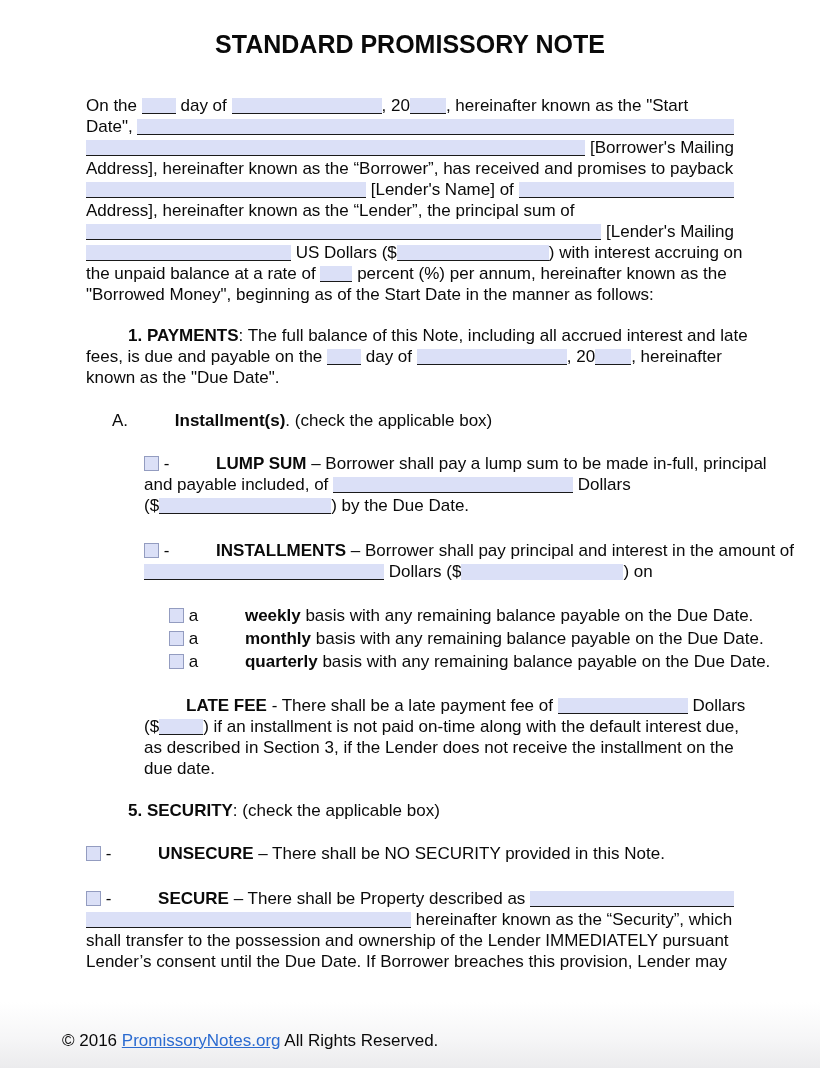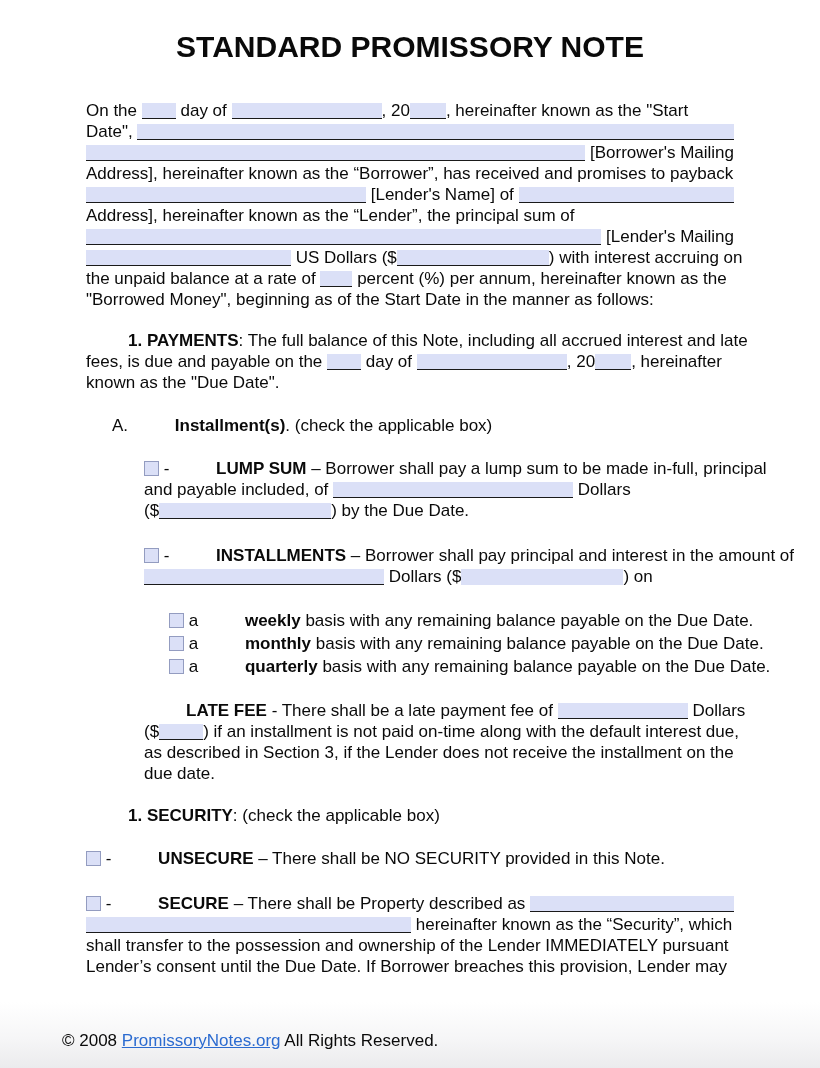--- a/index.html
+++ b/index.html
@@ -8,21 +8,21 @@
     width:820px;height:1068px;
     background:#ffffff;
     font-family:"Liberation Sans", sans-serif;
     color:#0a0a0a;
     overflow:hidden;
   }
   .content{padding:0 86px;}
   .title{
     margin:30px 0 0 0;
     text-align:center;
-    font-size:30px;
+    font-size:25px;
     font-weight:bold;
     letter-spacing:0px;
     color:#0a0a0a;
   }
   .block{}
   .line{
     display:flex;
     align-items:flex-end;
     height:21px;
     font-size:17px;
@@ -116,28 +116,28 @@
         <div class="line"><span class="checkbox"></span><span class="t"> a </span><span class="bb">monthly</span><span class="t"> basis with any remaining balance payable on the Due Date.</span></div>
         <div class="line"><span class="checkbox"></span><span class="t"> a </span><span class="bb">quarterly</span><span class="t"> basis with any remaining balance payable on the Due Date.</span></div>
       </div>
       <div class="block b-latefee">
         <div class="line"><span class="bb">LATE FEE</span><span class="t"> - There shall be a late payment fee of </span><span class="blank" style="width: 130px;"></span><span class="t"> Dollars</span></div>
         <div class="line"><span class="t">($</span><span class="blank" style="width: 44px;"></span><span class="t">) if an installment is not paid on-time along with the default interest due,</span></div>
         <div class="line"><span class="t">as described in Section 3, if the Lender does not receive the installment on the</span></div>
         <div class="line"><span class="t">due date.</span></div>
       </div>
       <div class="block b-security">
-        <div class="line"><span class="bb">1. SECURITY</span><span class="t">: (check the applicable box)</span></div>
+        <div class="line"><span class="bb">5. SECURITY</span><span class="t">: (check the applicable box)</span></div>
       </div>
       <div class="block b-unsecure">
         <div class="line"><span class="checkbox"></span><span class="t"> - </span><span class="bb">UNSECURE</span><span class="t"> – There shall be NO SECURITY provided in this Note.</span></div>
       </div>
       <div class="block b-secure">
         <div class="line"><span class="checkbox"></span><span class="t"> - </span><span class="bb">SECURE</span><span class="t"> – There shall be Property described as </span><span class="blank flex"></span></div>
         <div class="line"><span class="blank" style="width: 325px;"></span><span class="t"> hereinafter known as the “Security”, which</span></div>
         <div class="line"><span class="t">shall transfer to the possession and ownership of the Lender IMMEDIATELY pursuant</span></div>
         <div class="line"><span class="t">Lender’s consent until the Due Date. If Borrower breaches this provision, Lender may</span></div>
       </div>
     </div>
 
   <div class="footer-strip"></div>
-  <div class="footer"><span>© 2008 </span><a>PromissoryNotes.org</a><span> All Rights Reserved.</span></div>
+  <div class="footer"><span>© 2016 </span><a>PromissoryNotes.org</a><span> All Rights Reserved.</span></div>
 </div>
 
 </body></html>

